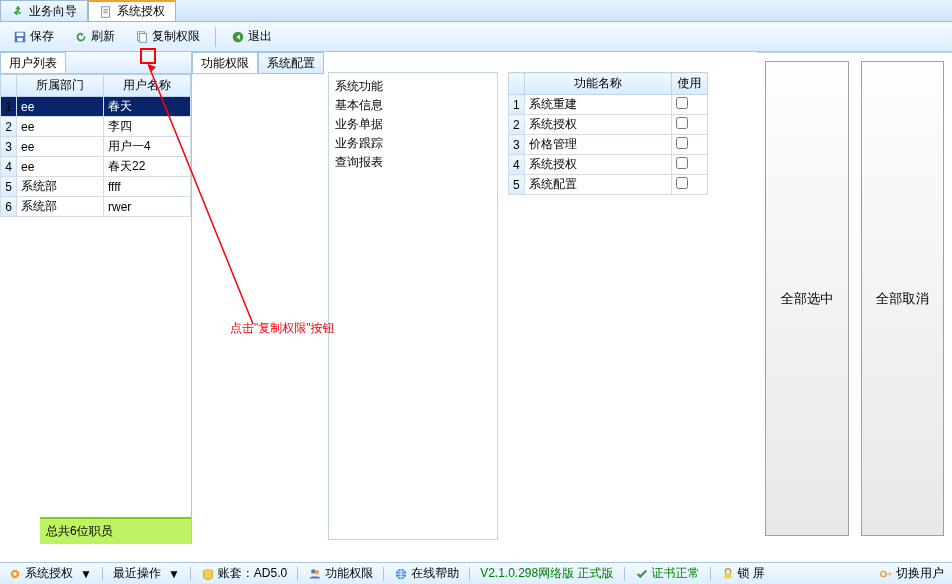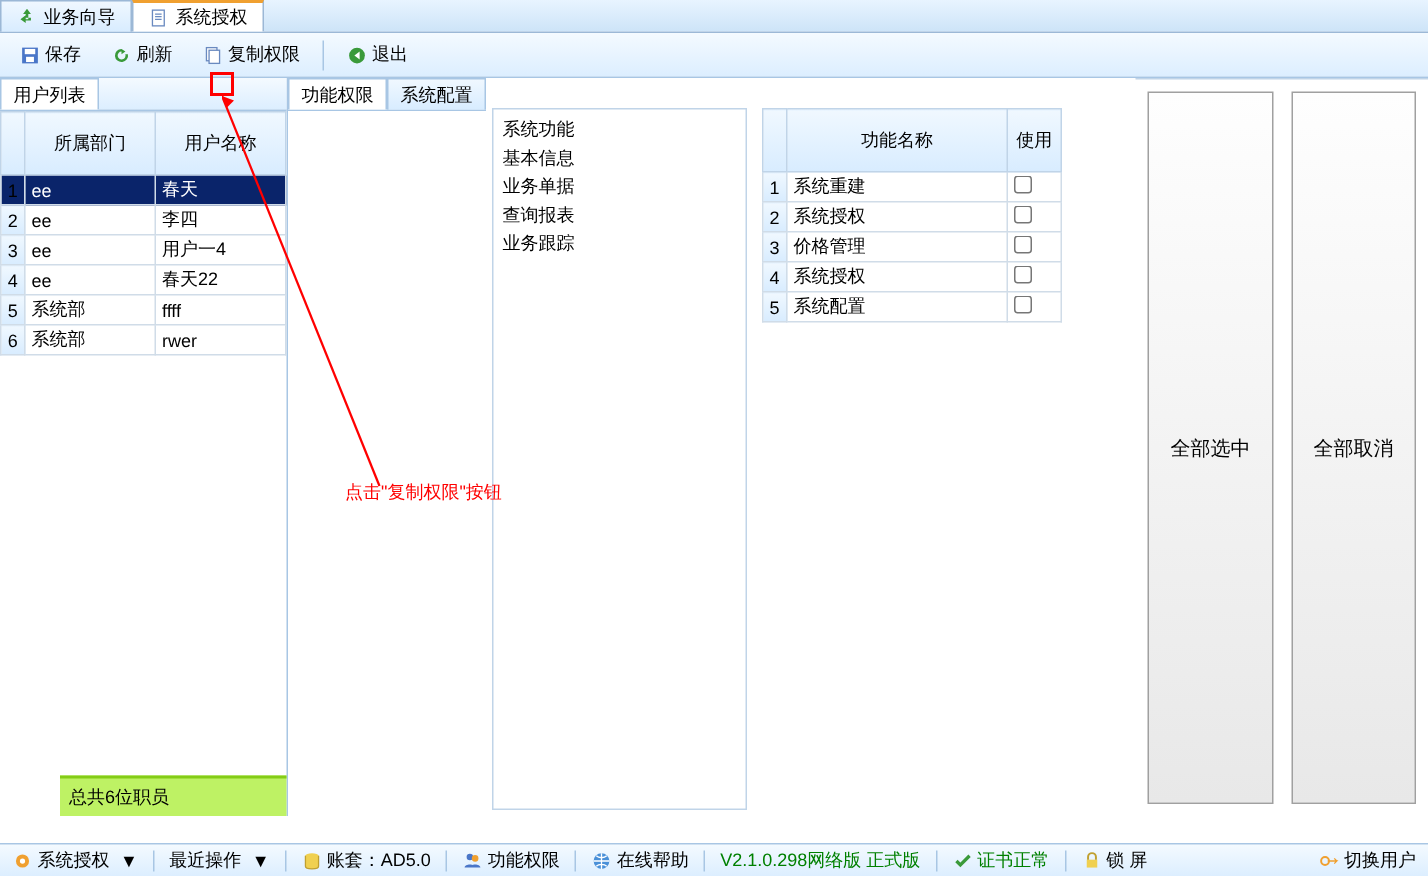--- a/index.html
+++ b/index.html
@@ -15,21 +15,21 @@
 .sep { width: 1px; height: 20px; background: #a8c6e4; margin: 0 2px; }
 
 .main { display: flex; height: 492px; }
 .left-pane { width: 192px; border-right: 1px solid #a8c6e4; display: flex; flex-direction: column; }
 .subtabs { display: flex; background: linear-gradient(#f4faff,#dceeff); border-bottom: 1px solid #a8c6e4; height: 22px; }
 .subtab { padding: 2px 8px; border: 1px solid #a8c6e4; border-bottom: none; background: linear-gradient(#f0f8ff,#d8ecff); cursor: pointer; }
 .subtab.active { background: #fff; }
 
 .user-table { flex: 1; overflow: auto; }
 table { border-collapse: collapse; width: 100%; }
-th { background: linear-gradient(#f0f8ff,#d8ecff); border: 1px solid #c0d4e8; padding: 12px 4px; font-weight: normal; text-align: center; }
+th { background: linear-gradient(#f0f8ff,#d8ecff); border: 1px solid #c0d4e8; padding: 2px 4px; font-weight: normal; text-align: center; }
 td { border: 1px solid #d0dce8; padding: 1px 4px; }
 .rownum { width: 16px; text-align: center; background: linear-gradient(#f0f8ff,#d8ecff); }
 tr.sel td { background: #0a246a; color: #fff; }
 tr.sel td.rownum { color: #000; }
 
 .left-footer { border-top: 2px solid #84cc16; padding: 4px 6px; background: #bef264; margin-left: 40px; }
 
 .right-pane { flex: 1; display: flex; flex-direction: row; }
 .right-top { display: flex; gap: 10px; padding: 4px; flex: 1; margin-top: 16px; }
 .tree { width: 170px; border: 1px solid #c0d4e8; padding: 4px; }
@@ -157,22 +157,22 @@
   <div class="right-pane">
     <div class="subtabs">
       <div class="subtab active">功能权限</div>
       <div class="subtab">系统配置</div>
     </div>
     <div class="right-top">
       <div class="tree" id="tree">
           <div class="tree-item">系统功能</div>
           <div class="tree-item">基本信息</div>
           <div class="tree-item">业务单据</div>
+          <div class="tree-item">业务跟踪</div>
           <div class="tree-item">查询报表</div>
-          <div class="tree-item">业务跟踪</div>
         </div>
       <div class="func-table">
         <table>
           <thead>
               <tr>
             <th class="rownum"></th>
             <th>功能名称</th>
             <th class="chkcell">使用</th>
           </tr>
             </thead>

